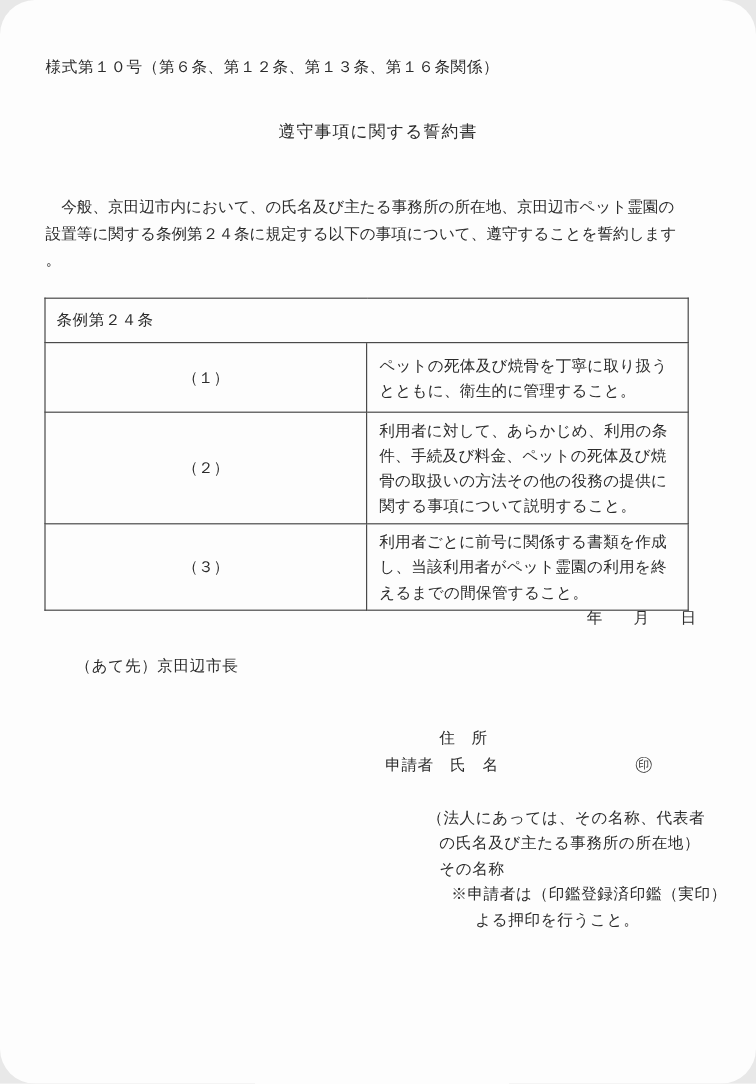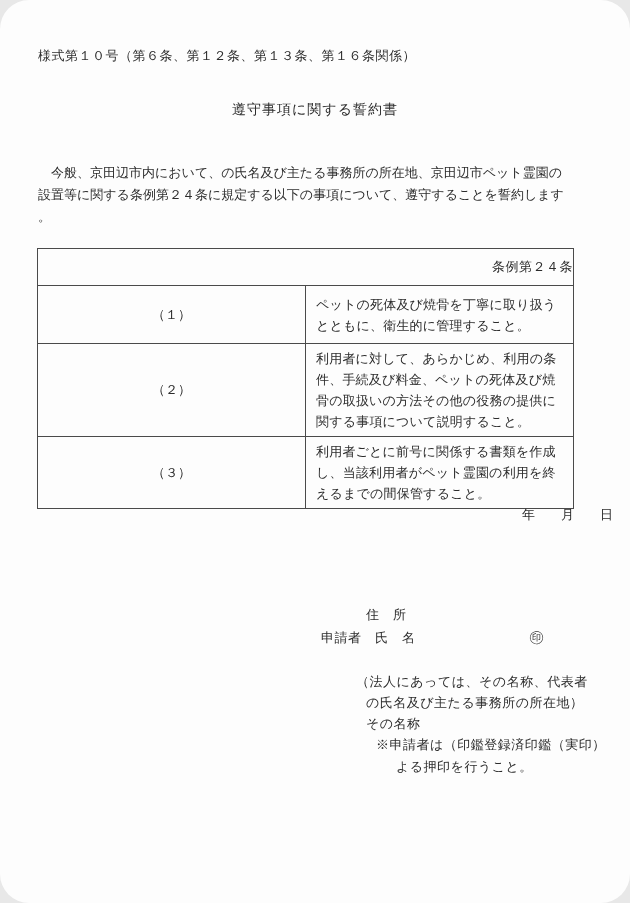--- a/index.html
+++ b/index.html
@@ -33,34 +33,34 @@
   .terms-table{
     position:absolute;left:37px;top:248px;width:537px;
     border-collapse:collapse;table-layout:fixed;
     font-size:13px;
   }
   .terms-table td{
     border:1px solid #4a4a4a;
     vertical-align:middle;
   }
   .terms-table td.th{
-    height:36px;padding:0 0 0 9px;letter-spacing:0.5px;text-align:right;
+    height:36px;padding:0 0 0 9px;letter-spacing:0.5px;
   }
   .terms-table td.no{
     width:54px;text-align:center;padding:0;
   }
   .terms-table td.tx{
     padding:4px 10px;line-height:21px;letter-spacing:0.2px;
   }
   .terms-table tr.r1 td{height:49px;}
   .terms-table tr.r2 td{height:52px;}
   .terms-table tr.r3 td{height:48px;}
   .date-line{
     position:absolute;left:0;top:506px;width:580px;
-    text-align:right;white-space:nowrap;padding-left:33px;
+    text-align:right;white-space:nowrap;
   }
   .addressee{
     position:absolute;left:63px;top:546px;white-space:nowrap;letter-spacing:0.5px;
   }
   .ap{position:absolute;white-space:nowrap;letter-spacing:0.5px;}
   .ap-address{left:366px;top:606px;}
   .ap-name{left:321px;top:629px;}
   .ap-seal{left:529px;top:628px;font-size:15px;}
   .ap-sealnote{left:373px;top:652px;}
   .ap-corp1{left:356px;top:673px;}
@@ -99,20 +99,21 @@
       </tr>
       <tr class="r3">
         <td class="no">（３）</td>
         <td class="tx">利用者ごとに前号に関係する書類を作成し、当該利用者がペット霊園の利用を終えるまでの間保管すること。</td>
       </tr>
     </tbody>
   </table>
 
   <div class="date-line">年　　月　　日</div>
 
+  <div class="addressee">（あて先）京田辺市長</div>
 
   <div class="ap ap-address">住　所</div>
   <div class="ap ap-name">申請者　氏　名</div>
   <div class="ap ap-seal">㊞</div>
   <div class="ap ap-corp2">の氏名及び主たる事務所の所在地）</div>
   <div class="ap ap-corp1">（法人にあっては、その名称、代表者</div>
   <div class="ap ap-phone">その名称</div>
   <div class="ap ap-foot2">よる押印を行うこと。</div>
   <div class="ap ap-foot1">※申請者は（印鑑登録済印鑑（実印）</div>
 

